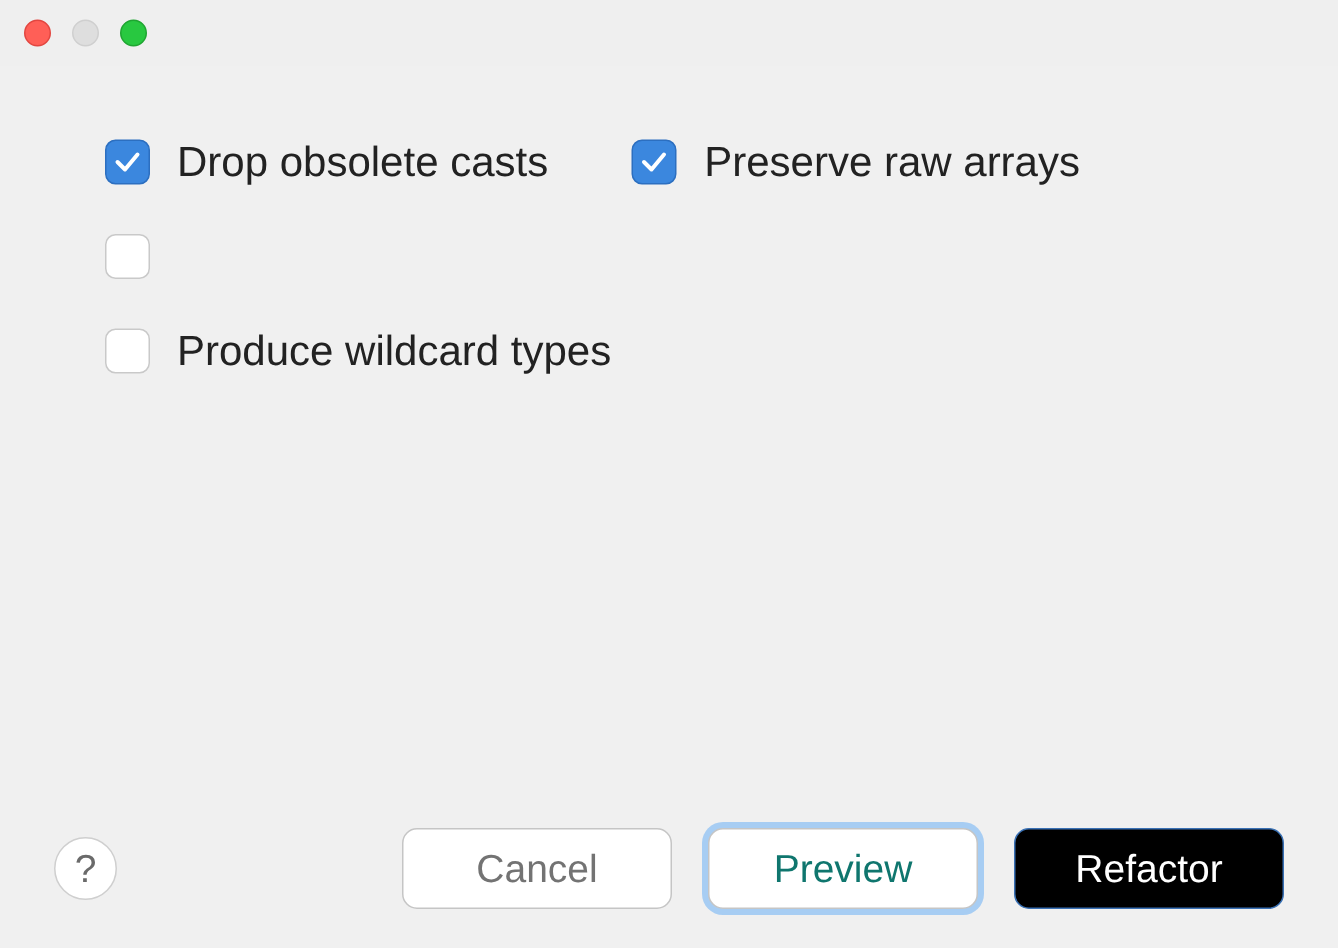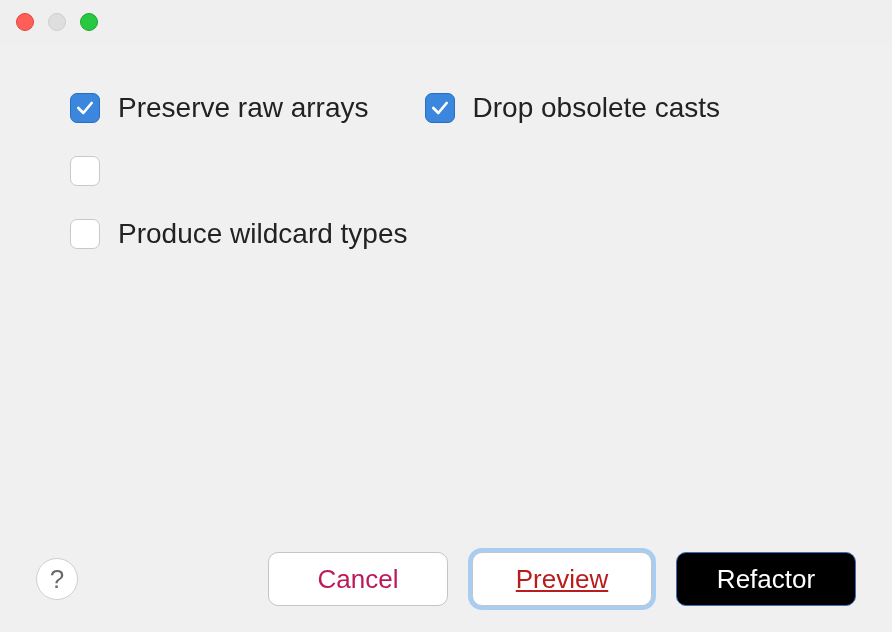--- a/index.html
+++ b/index.html
@@ -131,28 +131,27 @@
       font-size: 26px;
       display: flex;
       align-items: center;
       justify-content: center;
       cursor: pointer;
       padding: 0 28px;
     }
     .btn-secondary {
       background: #fff;
       border: 1.5px solid #c5c5c5;
-      color: #be185d;
+      color: #737373;
     }
     .btn-preview {
       background: #fff;
       border: 1.5px solid #c5c5c5;
-      color: #b91c1c;
+      color: #0f766e;
       box-shadow: 0 0 0 4px #a7cdf3;
-      text-decoration: underline;
     }
     .btn-primary {
       background: #000000;
       border: 1px solid #3a71b5;
       color: #fff;
     }
   </style>
 </head>
 <body>
 
@@ -168,29 +167,29 @@
 
   <div class="options">
 
     <div class="row">
       <div class="checkbox-item">
         <div class="checkbox checked">
           <svg viewBox="0 0 24 24">
               <polyline points="4 12 10 18 20 6"></polyline>
             </svg>
         </div>
-        <span class="checkbox-label">Preserve raw arrays</span>
+        <span class="checkbox-label">Drop obsolete casts</span>
       </div>
       <div class="checkbox-item">
         <div class="checkbox checked">
           <svg viewBox="0 0 24 24">
               <polyline points="4 12 10 18 20 6"></polyline>
             </svg>
         </div>
-        <span class="checkbox-label">Drop obsolete casts</span>
+        <span class="checkbox-label">Preserve raw arrays</span>
       </div>
     </div>
 
 
     <div class="row">
       <div class="checkbox-item">
         <div class="checkbox unchecked">
           
         </div>
       </div>

